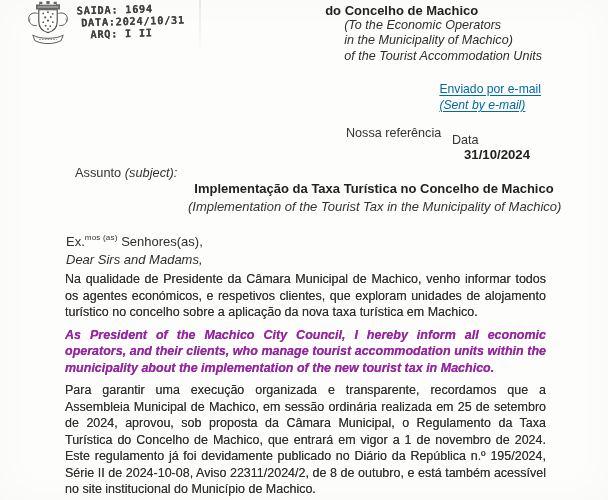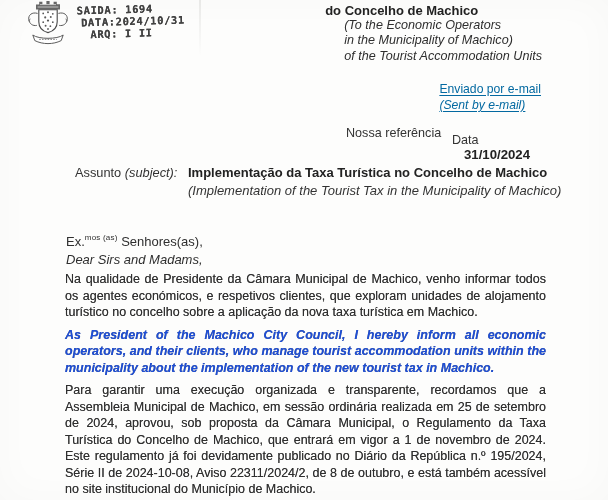--- a/index.html
+++ b/index.html
@@ -63,38 +63,38 @@
   .delivery .it{font-style:italic;margin-top:8px;}
 
   
   .ref-label{position:absolute;left:346px;top:126px;font-size:12.6px;color:#333;}
   .date-label{position:absolute;left:452px;top:126px;font-size:12.6px;color:#333;margin-top:7px;}
   .date-value{position:absolute;left:464px;top:147px;font-size:13.2px;font-weight:bold;color:#222;}
 
   
   .subject-label{position:absolute;left:75px;top:165px;font-size:12.8px;color:#333;white-space:nowrap;}
   .subject-label .it{font-style:italic;}
-  .subject-value{position:absolute;left:188px;top:164px;width:372px;font-size:13px;line-height:17.5px;}
+  .subject-value{position:absolute;left:188px;top:180px;width:372px;font-size:13px;line-height:17.5px;text-align:center;}
   .subject-value .pt{font-weight:bold;color:#222;white-space:nowrap;}
   .subject-value .en{font-style:italic;color:#333;white-space:nowrap;}
 
   
   .salutation{position:absolute;left:66px;top:229px;font-size:13px;line-height:18px;color:#2f2f2f;}
   .salutation sup{font-size:8px;vertical-align:6px;letter-spacing:.2px;}
   .salutation .it{font-style:italic;}
 
   
   .body-text{
     position:absolute;left:65px;top:271px;width:481px;
     font-size:12.5px;line-height:16.5px;
     text-align:justify;color:#2f2f2f;
     text-shadow:0 0 .35px #6a6a6a;
   }
   .body-text p{margin:0 0 6px 0;}
-  .body-text p.em{font-weight:bold;font-style:italic;color:#1d4ed8;}
+  .body-text p.em{font-weight:bold;font-style:italic;color:#a21caf;}
 </style>
 </head>
 <body>
 
 <div class="page">
 
   <div class="fold-line"></div>
 
   <div class="stamp">
     <span class="crest">

